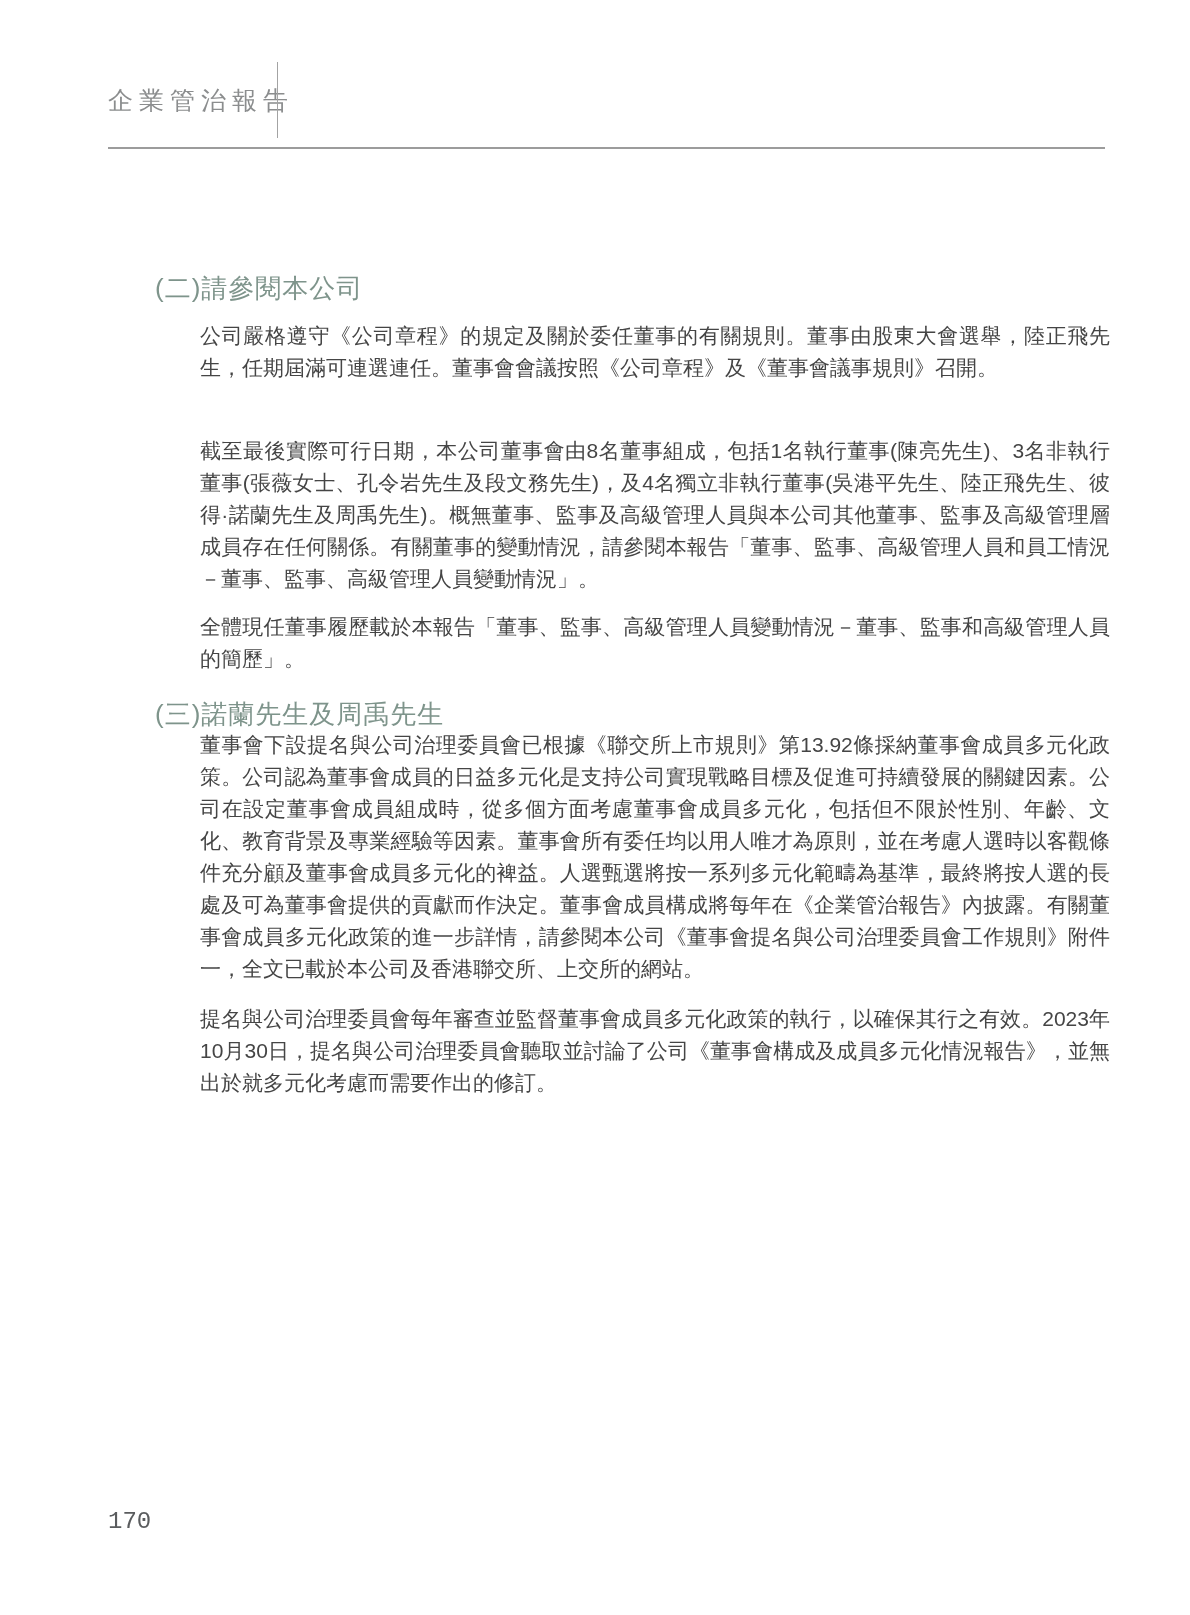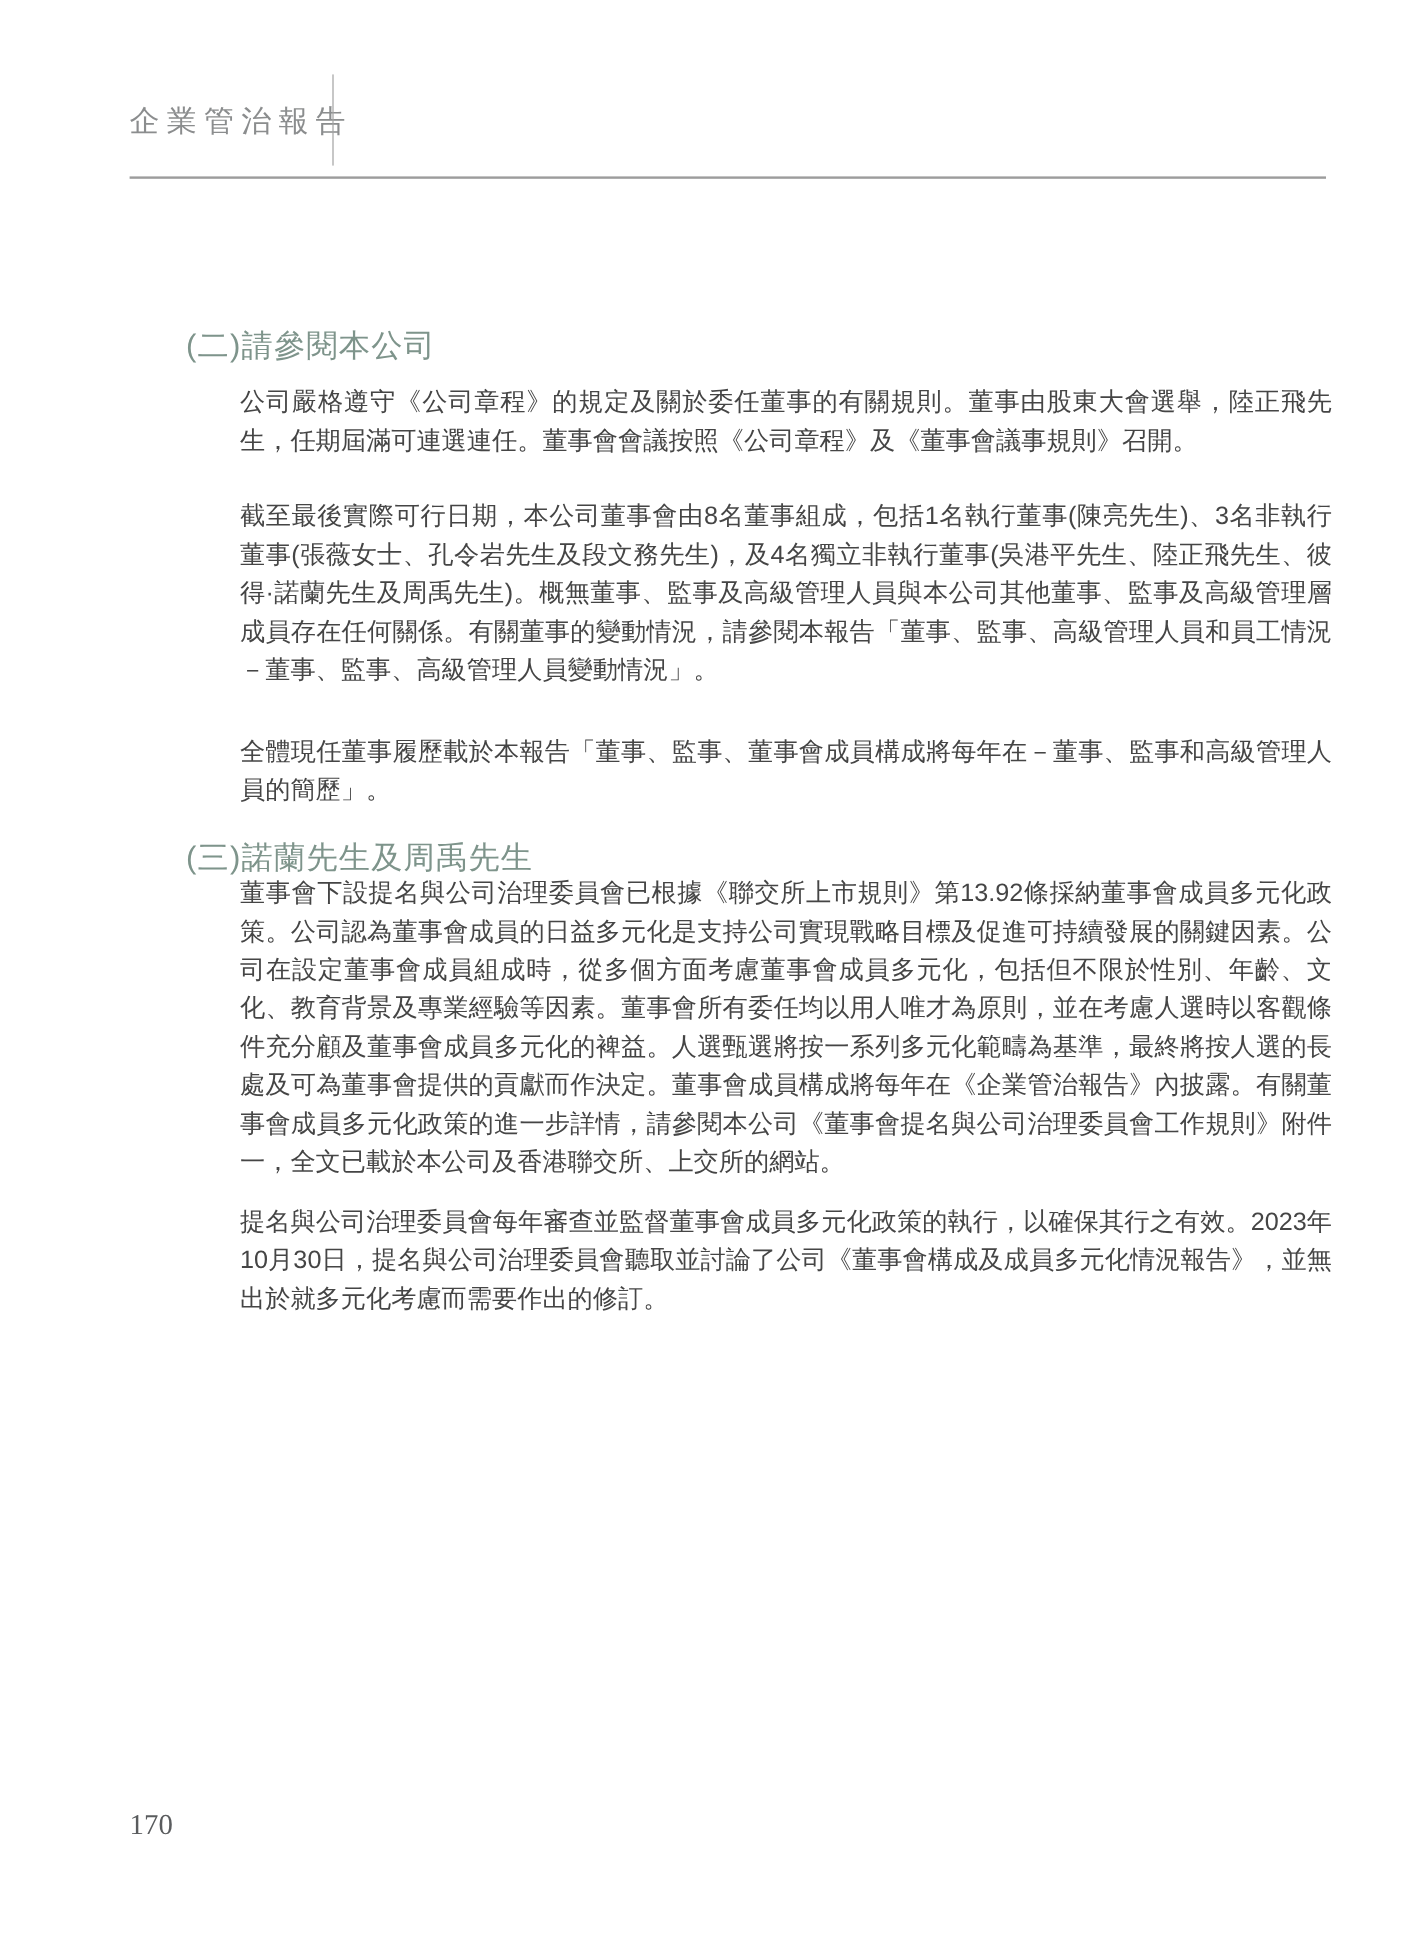--- a/index.html
+++ b/index.html
@@ -59,29 +59,29 @@
     left: 200px;
     width: 910px;
     font-size: 21px;
     line-height: 32px;
     color: #454545;
     text-align: justify;
     text-justify: inter-ideograph;
     font-weight: 400;
   }
   .para-1 { top: 320px; }
-  .para-2 { top: 415px; }
+  .para-2 { top: 435px; }
   .para-3 { top: 611px; }
   .para-4 { top: 729px; }
   .para-5 { top: 1003px; }
   .page-number {
     position: absolute;
     left: 108px;
     top: 1508px;
-    font-family: Liberation Serif, serif;
+    font-family: Liberation Mono, monospace;
     font-size: 24px;
     color: #5a5c5e;
   }
 </style>
 </head>
 <body>
 
 <div class="page">
 
   <div class="header-title">企業管治報告</div>
@@ -89,21 +89,21 @@
   <div class="header-vline"></div>
 
   <div class="header-hrule"></div>
 
   <div class="section-heading heading-2">(二)請參閱本公司</div>
 
   <div class="body-para para-1">公司嚴格遵守《公司章程》的規定及關於委任董事的有關規則。董事由股東大會選舉，陸正飛先生，任期屆滿可連選連任。董事會會議按照《公司章程》及《董事會議事規則》召開。</div>
 
   <div class="body-para para-2">截至最後實際可行日期，本公司董事會由8名董事組成，包括1名執行董事(陳亮先生)、3名非執行董事(張薇女士、孔令岩先生及段文務先生)，及4名獨立非執行董事(吳港平先生、陸正飛先生、彼得·諾蘭先生及周禹先生)。概無董事、監事及高級管理人員與本公司其他董事、監事及高級管理層成員存在任何關係。有關董事的變動情況，請參閱本報告「董事、監事、高級管理人員和員工情況－董事、監事、高級管理人員變動情況」。</div>
 
-  <div class="body-para para-3">全體現任董事履歷載於本報告「董事、監事、董事會成員構成將每年在－董事、監事和高級管理人員的簡歷」。</div>
+  <div class="body-para para-3">全體現任董事履歷載於本報告「董事、監事、高級管理人員變動情況－董事、監事和高級管理人員的簡歷」。</div>
 
   <div class="section-heading heading-3">(三)諾蘭先生及周禹先生</div>
 
   <div class="body-para para-4">董事會下設提名與公司治理委員會已根據《聯交所上市規則》第13.92條採納董事會成員多元化政策。公司認為董事會成員的日益多元化是支持公司實現戰略目標及促進可持續發展的關鍵因素。公司在設定董事會成員組成時，從多個方面考慮董事會成員多元化，包括但不限於性別、年齡、文化、教育背景及專業經驗等因素。董事會所有委任均以用人唯才為原則，並在考慮人選時以客觀條件充分顧及董事會成員多元化的裨益。人選甄選將按一系列多元化範疇為基準，最終將按人選的長處及可為董事會提供的貢獻而作決定。董事會成員構成將每年在《企業管治報告》內披露。有關董事會成員多元化政策的進一步詳情，請參閱本公司《董事會提名與公司治理委員會工作規則》附件一，全文已載於本公司及香港聯交所、上交所的網站。</div>
 
   <div class="body-para para-5">提名與公司治理委員會每年審查並監督董事會成員多元化政策的執行，以確保其行之有效。2023年10月30日，提名與公司治理委員會聽取並討論了公司《董事會構成及成員多元化情況報告》，並無出於就多元化考慮而需要作出的修訂。</div>
 
   <div class="page-number">170</div>
 
 </div>

